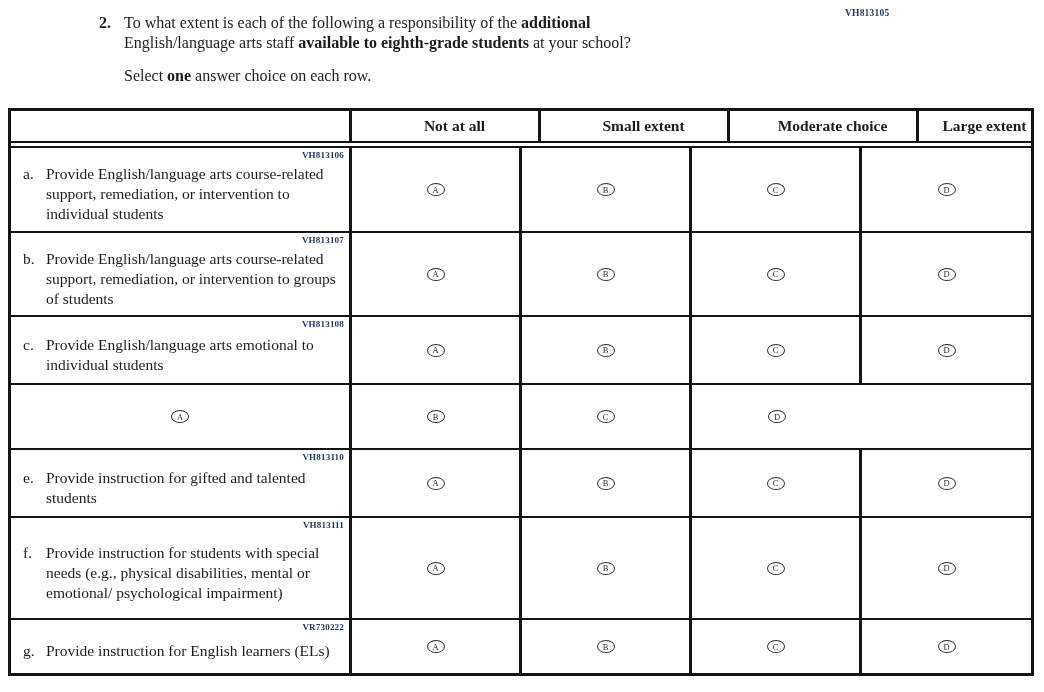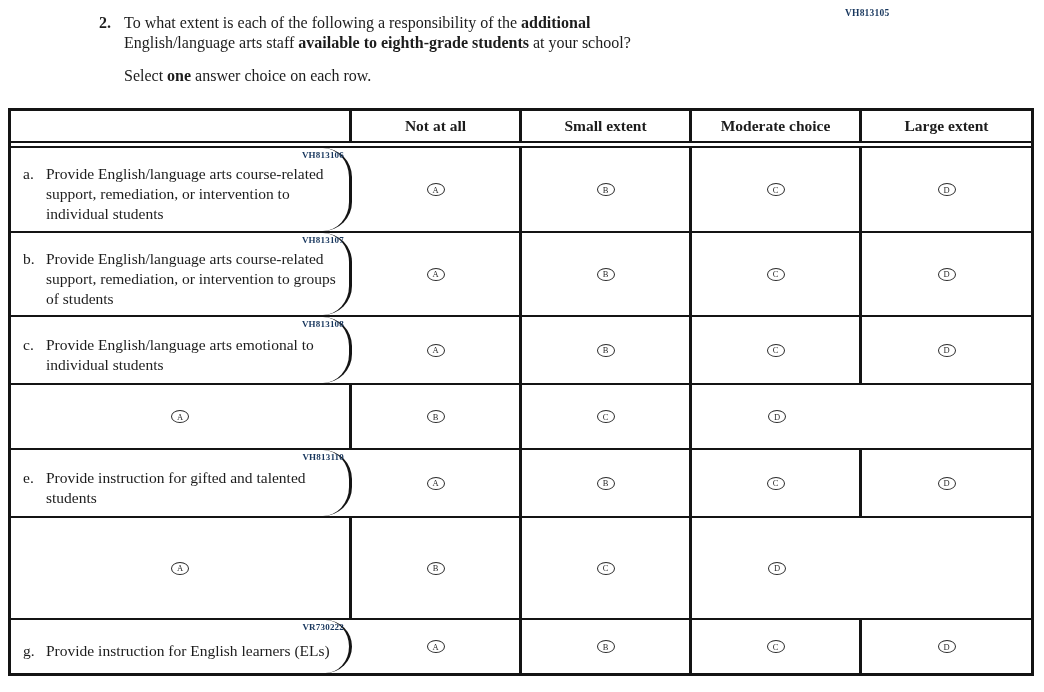--- a/index.html
+++ b/index.html
@@ -38,41 +38,40 @@
     border: 3px solid #141414;
     background: #fff;
   }
   .trow {
     display: grid;
     grid-template-columns: 341px 170px 170px 170px 1fr;
   }
   .trow > div { border-right: 3px solid #141414; }
   .trow > div:last-child { border-right: none; }
 
-  .header-row { border-bottom: 7px double #141414; }
+  .header-row { border-bottom: 7px double #141414; gap: 19px; }
   .header-cell {
     height: 30px;
     display: flex; align-items: center; justify-content: center;
     font-weight: bold; font-size: 15.5px;
   }
   .body-row { border-bottom: 2px solid #141414; }
   .body-row.last { border-bottom: none; }
   .r0 { height: 85px; }
   .r1 { height: 84px; }
   .r2 { height: 68px; }
   .r3 { height: 65px; }
   .r4 { height: 68px; }
   .r5 { height: 102px; }
   .r6 { height: 53px; }
 
   .label-cell {
     position: relative;
     display: flex; flex-direction: column; justify-content: center;
     padding: 14px 10px 5px 12px;
-    border-radius: 29px;
   }
   .row-code {
     position: absolute; top: 2px; right: 5px;
     font-size: 9px; font-weight: bold;
     color: #17365d;
     letter-spacing: 0.2px;
   }
   .label-line { display: flex; align-items: flex-start; }
   .row-letter { width: 23px; flex-shrink: 0; font-size: 15.5px; line-height: 20px; }
   .row-text { flex: 1; font-size: 15.5px; line-height: 20px; }
@@ -213,20 +212,27 @@
       </div>
     <div class="answer-cell">
         <span class="bubble">C</span>
       </div>
     <div class="answer-cell">
         <span class="bubble">D</span>
       </div>
   </div>
 
   <div class="trow body-row r5">
+    <div class="label-cell">
+      <span class="row-code">VH813111</span>
+      <div class="label-line">
+          <span class="row-letter">f.</span>
+          <span class="row-text">Provide instruction for students with special needs (e.g., physical disabilities, mental or emotional/ psychological impairment)</span>
+        </div>
+    </div>
     <div class="answer-cell">
         <span class="bubble">A</span>
       </div>
     <div class="answer-cell">
         <span class="bubble">B</span>
       </div>
     <div class="answer-cell">
         <span class="bubble">C</span>
       </div>
     <div class="answer-cell">

